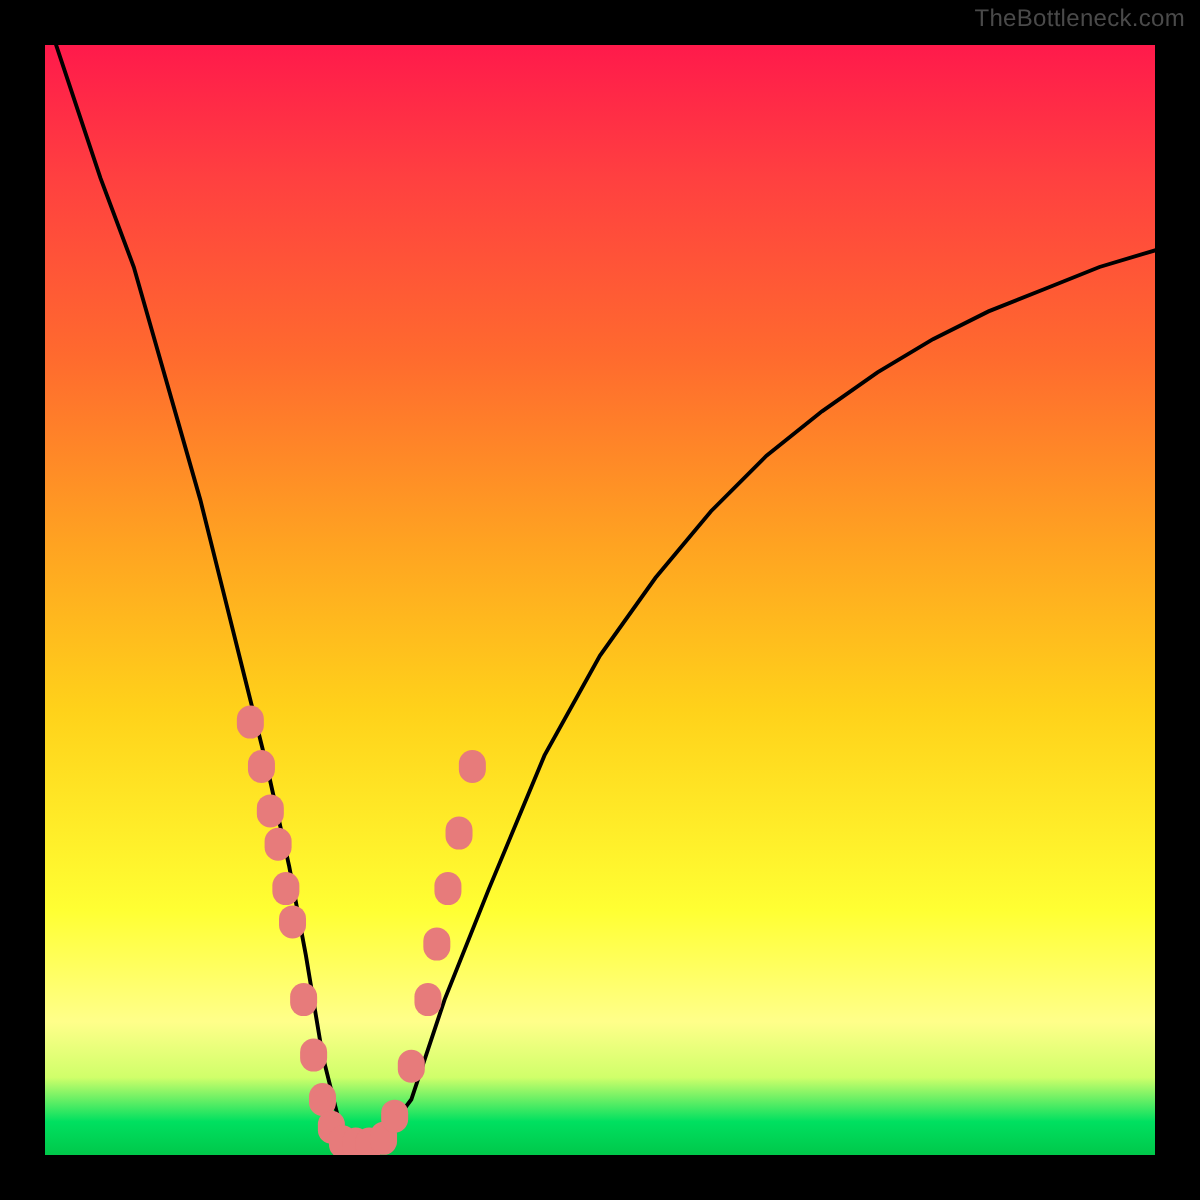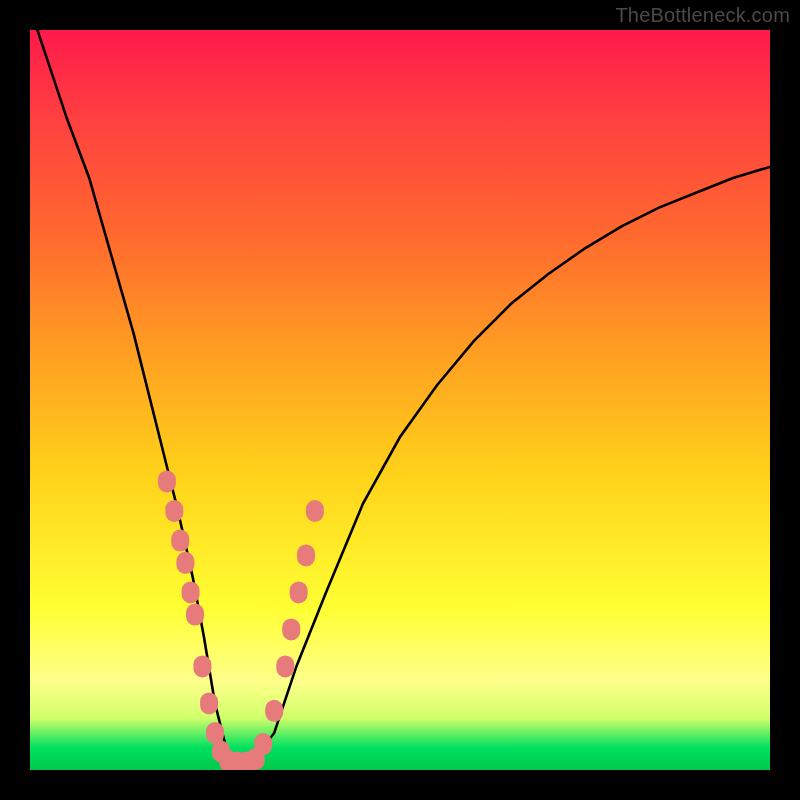--- a/index.html
+++ b/index.html
@@ -34,21 +34,21 @@
       #ffff8a 88%,
       #d0ff6a 93%,
       #00e060 97%,
       #00c84a 100%);
   }
   .watermark {
     position: absolute;
     top: 4px;
     right: 10px;
     font-family: Arial, Helvetica, sans-serif;
-    font-size: 20px;
+    font-size: 16px;
     font-weight: 500;
     color: #4a4a4a;
     letter-spacing: 0.2px;
   }
   svg {
     position: absolute;
     left: 0;
     top: 0;
   }
 </style>

